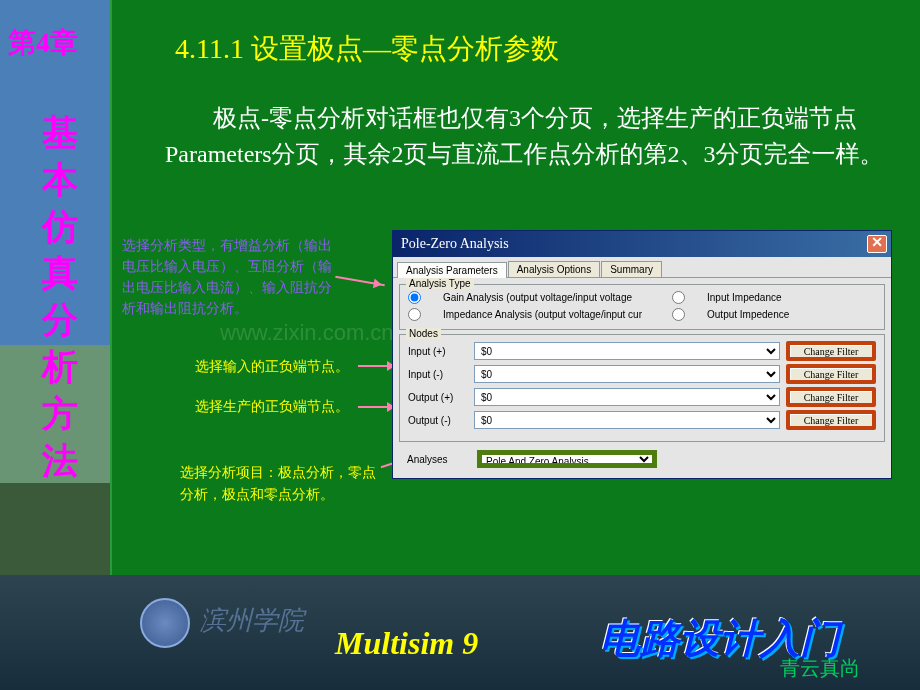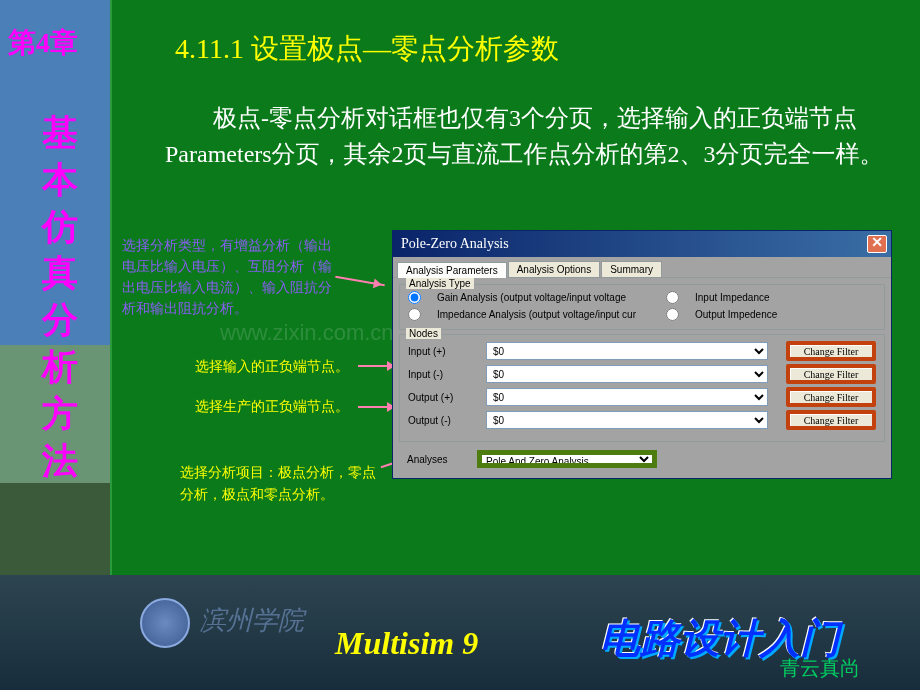--- a/index.html
+++ b/index.html
@@ -107,21 +107,21 @@
 .arrow1 { top: 280px; left: 335px; width: 50px; transform: rotate(10deg); }
 .arrow2 { top: 365px; left: 358px; width: 40px; }
 .arrow3 { top: 406px; left: 358px; width: 40px; }
 .arrow4 { top: 460px; left: 380px; width: 40px; transform: rotate(-18deg); }
 
 
 .dialog {
   position: absolute;
   top: 230px; left: 392px;
   width: 500px;
-  background: #a3a3a3;
+  background: #e5e5e5;
   border: 1px solid #0a246a;
   font-family: Tahoma, Arial, sans-serif;
   font-size: 11px;
 }
 .titlebar {
   background: linear-gradient(to right, #0a246a, #3a6ea5);
   color: #fff;
   padding: 4px 4px 4px 8px;
   display: flex;
   justify-content: space-between;
@@ -178,29 +178,29 @@
   gap: 30px;
 }
 .radio-col {
   display: flex;
   flex-direction: column;
   gap: 4px;
 }
 .radio-item {
   display: flex;
   align-items: center;
-  gap: 16px;
+  gap: 22px;
   font-size: 10px;
   white-space: nowrap;
 }
 .radio-item input { margin: 0; }
 .node-row {
   display: flex;
   align-items: center;
-  gap: 18px;
+  gap: 6px;
   margin-bottom: 3px;
 }
 .node-label {
   width: 60px;
   font-size: 10px;
 }
 .node-select {
   flex: 1;
   height: 18px;
   background: #fff;
@@ -294,21 +294,21 @@
 </style>
 </head>
 <body>
 
 <div class="slide-bg"></div>
 
 <div class="chapter-label">第4章</div>
 <div class="vertical-title">基本仿真分析方法</div>
 
 <div class="section-title">4.11.1 设置极点—零点分析参数</div>
-<div class="body-text">极点-零点分析对话框也仅有3个分页，选择输入的正负端节点 Parameters分页，其余2页与直流工作点分析的第2、3分页完全一样。</div>
+<div class="body-text">极点-零点分析对话框也仅有3个分页，选择生产的正负端节点 Parameters分页，其余2页与直流工作点分析的第2、3分页完全一样。</div>
 
 <div class="watermark">www.zixin.com.cn</div>
 
 <div class="annotation1">选择分析类型，有增益分析（输出电压比输入电压）、互阻分析（输出电压比输入电流）、输入阻抗分析和输出阻抗分析。</div>
 <div class="annotation2">选择输入的正负端节点。</div>
 <div class="annotation3">选择生产的正负端节点。</div>
 <div class="annotation4">选择分析项目：极点分析，零点分析，极点和零点分析。</div>
 
 <div class="arrow arrow1"></div>
 <div class="arrow arrow2"></div>

